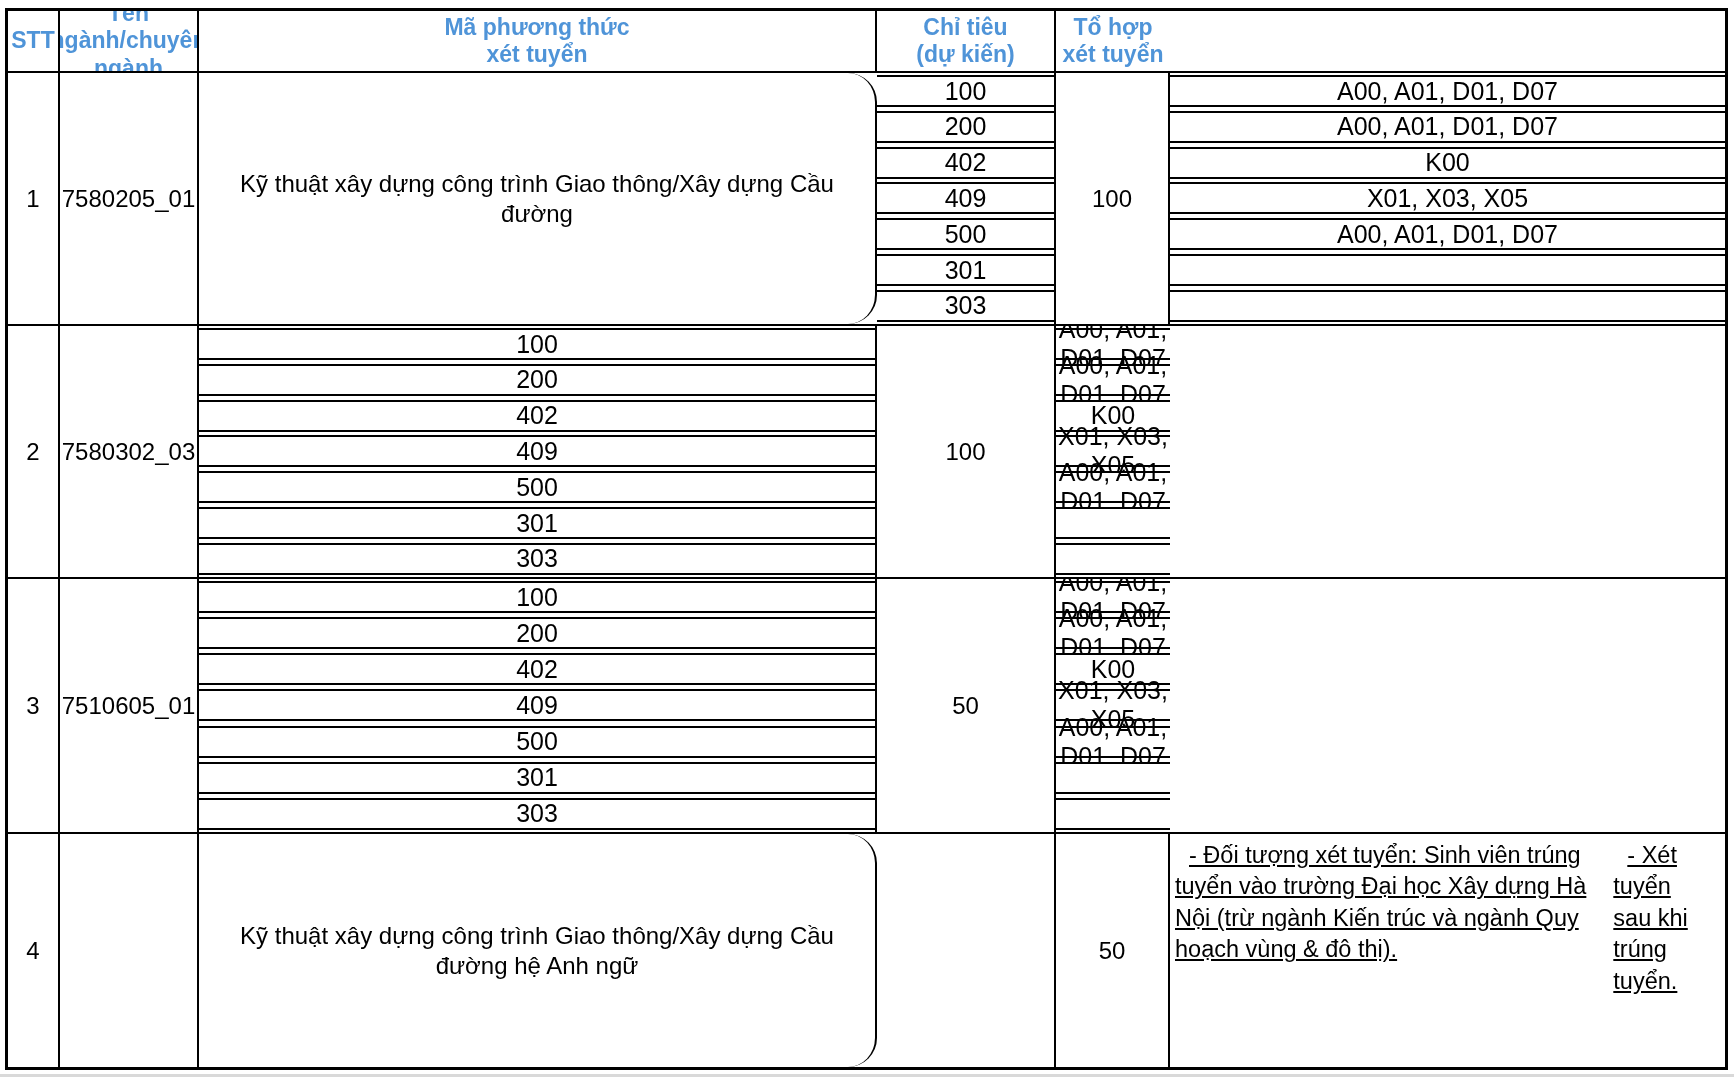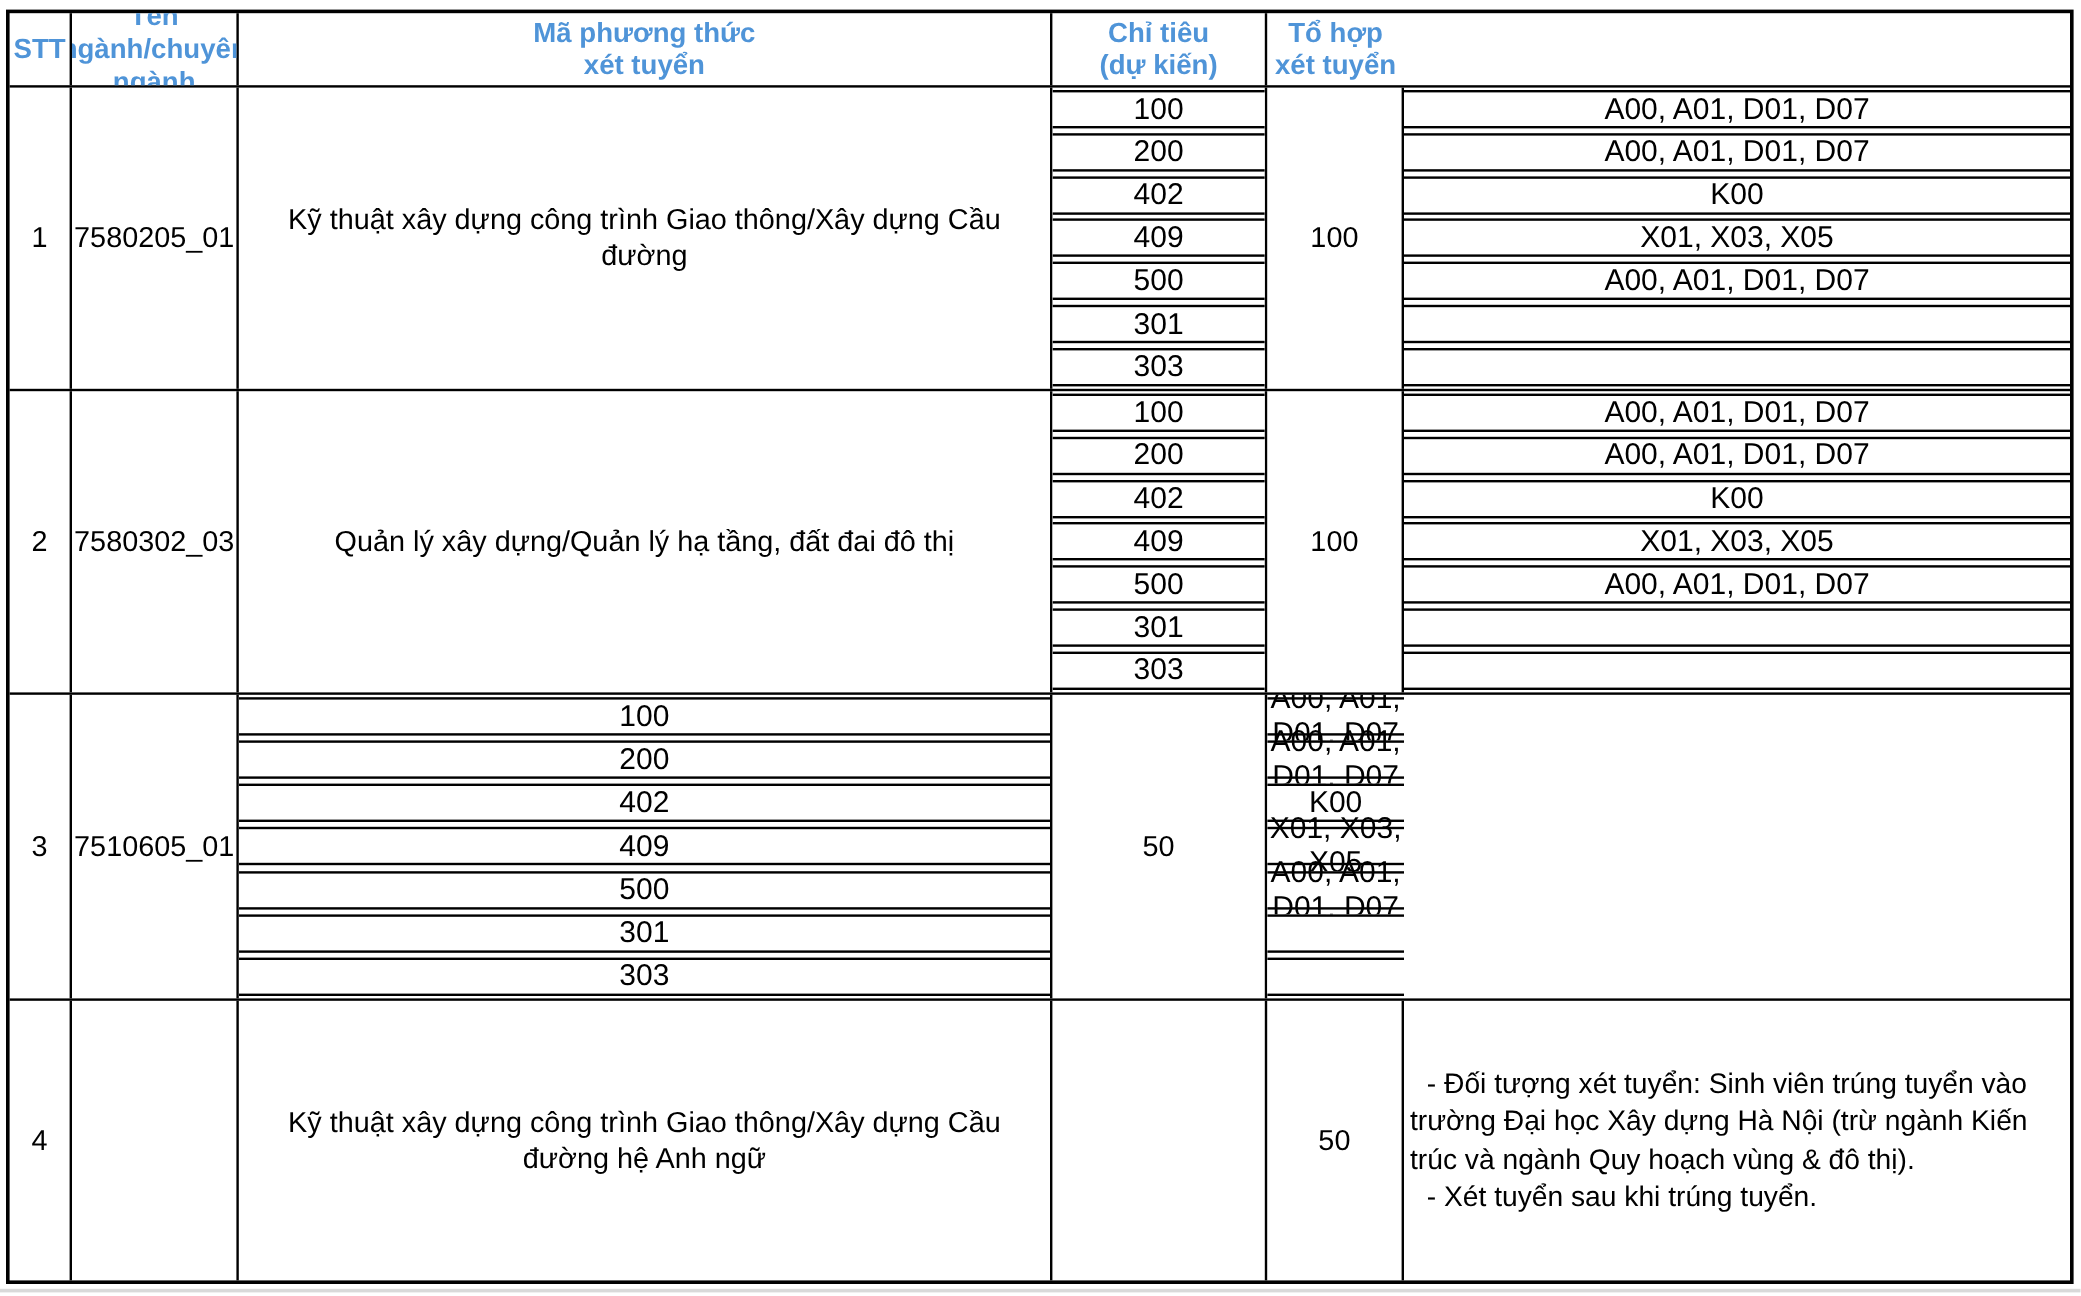--- a/index.html
+++ b/index.html
@@ -28,37 +28,37 @@
     border-right:2px solid #000;
     display:flex;align-items:center;justify-content:center;
     text-align:center;overflow:hidden;
   }
   .cell:last-child{border-right:none;}
   .hdr{
     font-weight:bold;color:#4f94d8;font-size:23px;line-height:1.18;
     white-space:pre-line;
   }
   .c-stt,.c-code,.c-name,.c-quota{font-size:24px;line-height:1.25;}
-  .c-name{padding:0 2px;}
+  .c-name{padding:0 2px;border-radius:29px;}
   .c-methods,.c-combos{padding:0;align-items:stretch;}
   .stack{
     width:100%;height:100%;box-sizing:border-box;padding:2px 0;
     display:flex;flex-direction:column;justify-content:space-between;
   }
   .subcell{
     box-sizing:border-box;height:32px;width:100%;
     border-top:2px solid #000;border-bottom:2px solid #000;
     display:flex;align-items:center;justify-content:center;
     font-size:25px;background:#fff;
   }
   .notes{
     width:100%;height:100%;box-sizing:border-box;
     padding:6px 10px 6px 5px;
-    display:flex;flex-direction:column;justify-content:center;
-    text-align:left;font-size:23.5px;line-height:1.34;
+    display:flex;flex-direction:row;justify-content:center;
+    text-align:left;font-size:23.5px;line-height:1.34;text-decoration:underline;
   }
   .notes p{margin:0;text-indent:14px;}
   .bottom-shadow{
     position:absolute;left:0;top:1074px;width:1734px;height:3px;background:#d9d9d9;
   }
 </style>
 </head>
 <body>
 
 <div class="page">
@@ -98,21 +98,20 @@
             <div class="subcell">X01, X03, X05</div>
             <div class="subcell">A00, A01, D01, D07</div>
             <div class="subcell"></div>
             <div class="subcell"></div>
           </div>
         </div>
       </div>
       <div class="row body-row r2">
         <div class="cell c-stt">2</div>
         <div class="cell c-code">7580302_03</div>
-        <div class="cell c-name">Quản lý xây dựng/Quản lý hạ tầng, đất đai đô thị</div>
         <div class="cell c-methods">
           <div class="stack">
             <div class="subcell">100</div>
             <div class="subcell">200</div>
             <div class="subcell">402</div>
             <div class="subcell">409</div>
             <div class="subcell">500</div>
             <div class="subcell">301</div>
             <div class="subcell">303</div>
           </div>

